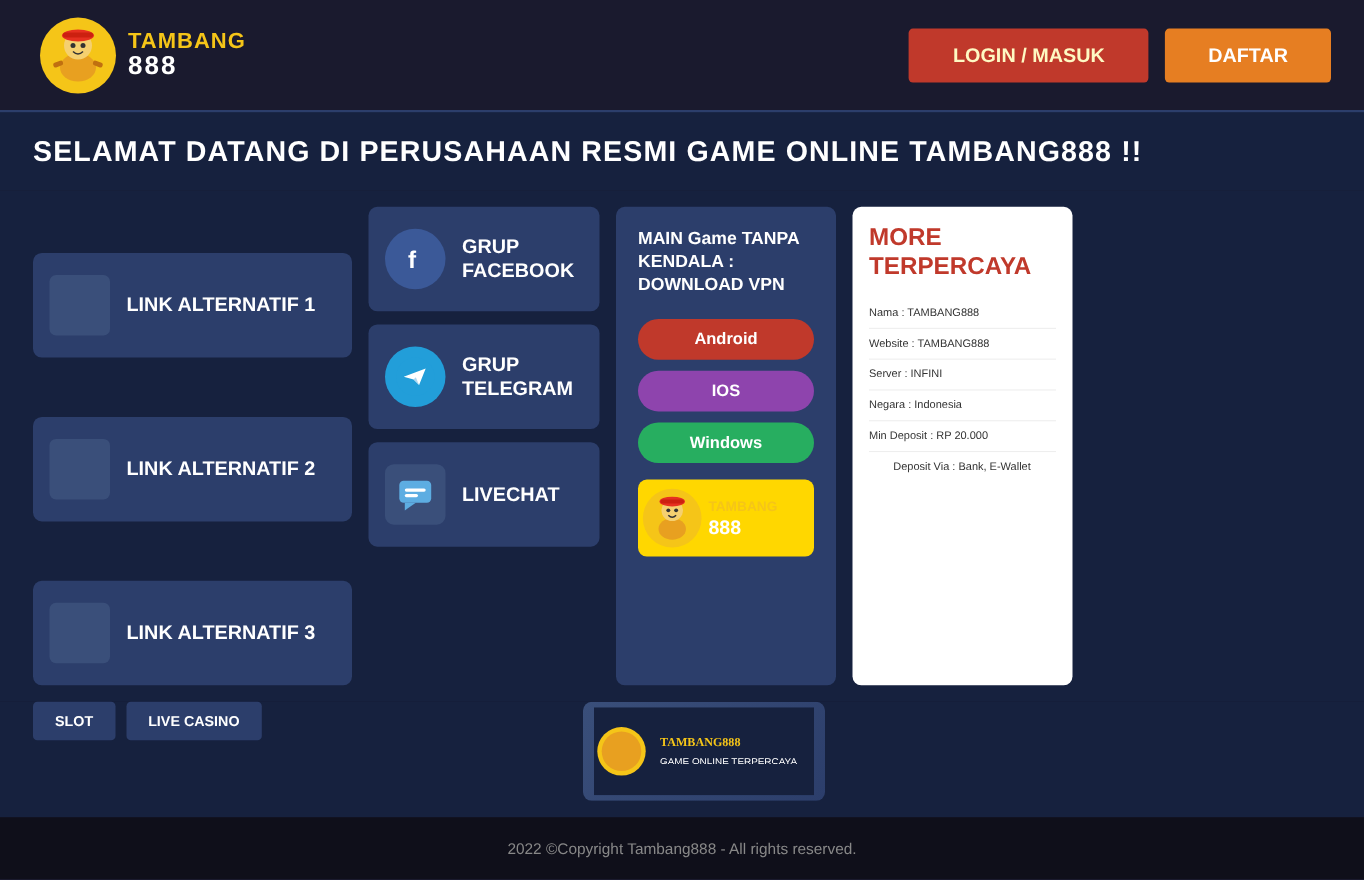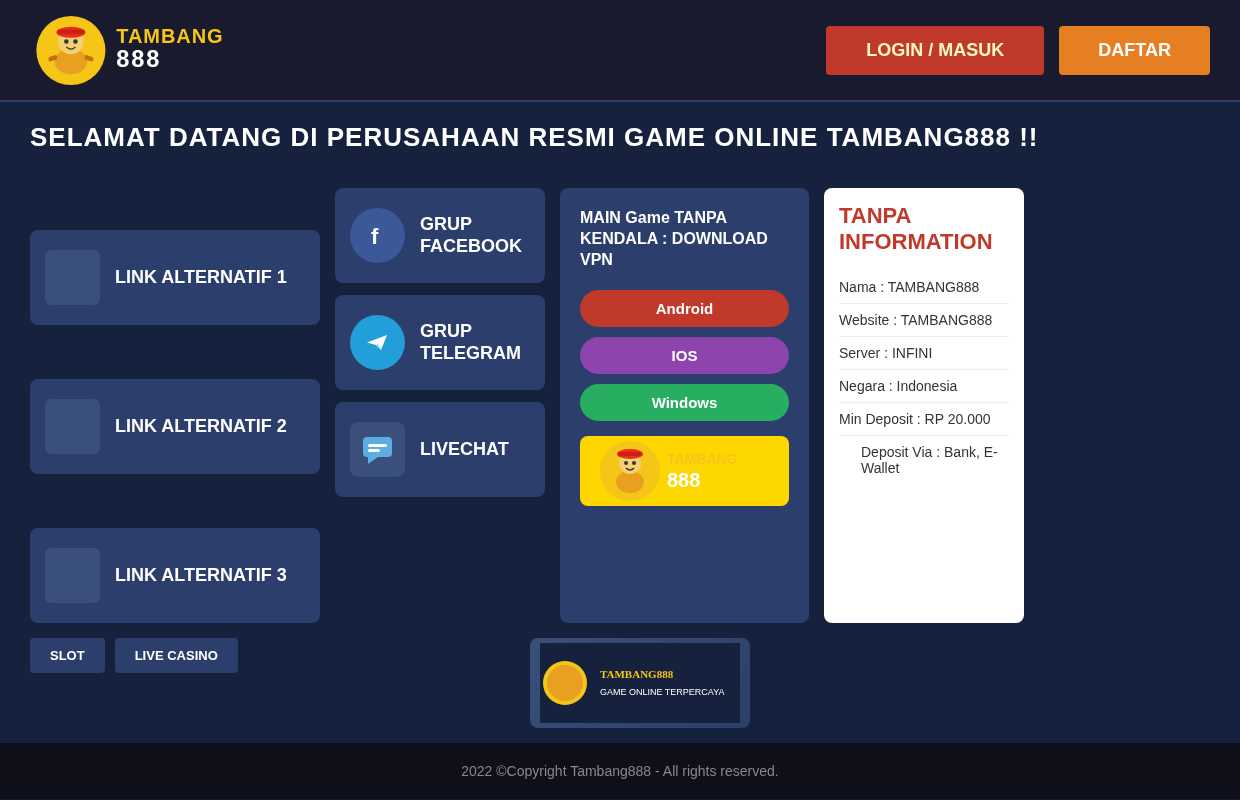--- a/index.html
+++ b/index.html
@@ -145,21 +145,21 @@
       background: #3a4f7a;
       border-radius: 6px;
       flex-shrink: 0;
     }
 
     
     .game-info {
       background: #2c3e6b;
       border-radius: 8px;
       padding: 20px;
-      width: 249px;
+      width: 200px;
       flex-shrink: 0;
     }
     .game-title {
       color: white;
       font-size: 16px;
       font-weight: bold;
       margin-bottom: 20px;
       line-height: 1.3;
     }
     .os-btn {
@@ -205,21 +205,21 @@
     }
     .more-info-title {
       color: #c0392b;
       font-size: 22px;
       font-weight: 900;
       margin-bottom: 15px;
       line-height: 1.2;
     }
     .info-item {
       color: #333;
-      font-size: 14px;
+      font-size: 10px;
       padding: 8px 0;
       border-bottom: 1px solid #eee;
       cursor: pointer;
     }
     .info-item:last-child { border-bottom: none; margin-left: 22px; }
 
     
     .bottom-row {
       display: flex;
       padding: 0 30px 15px 30px;
@@ -375,21 +375,21 @@
           <circle cx="39" cy="24" r="2" fill="#333"></circle>
           <path d="M31 29 Q35 33 39 29" stroke="#333" stroke-width="1.5" fill="none"></path>
           <text x="72" y="25" font-family="Arial Black, Arial" font-weight="900" font-size="14" fill="#f5c518">TAMBANG</text>
           <text x="72" y="48" font-family="Arial Black, Arial" font-weight="900" font-size="20" fill="white">888</text>
         </svg>
       </div>
     </div>
   </div>
 
   <div class="more-info">
-    <div class="more-info-title">TANPA INFORMATION</div>
+    <div class="more-info-title">MORE TERPERCAYA</div>
     <div class="info-item">Nama : TAMBANG888</div>
     <div class="info-item">Website : TAMBANG888</div>
     <div class="info-item">Server : INFINI</div>
     <div class="info-item">Negara : Indonesia</div>
     <div class="info-item">Min Deposit : RP 20.000</div>
     <div class="info-item">Deposit Via : Bank, E-Wallet</div>
   </div>
 
 </div>
 

